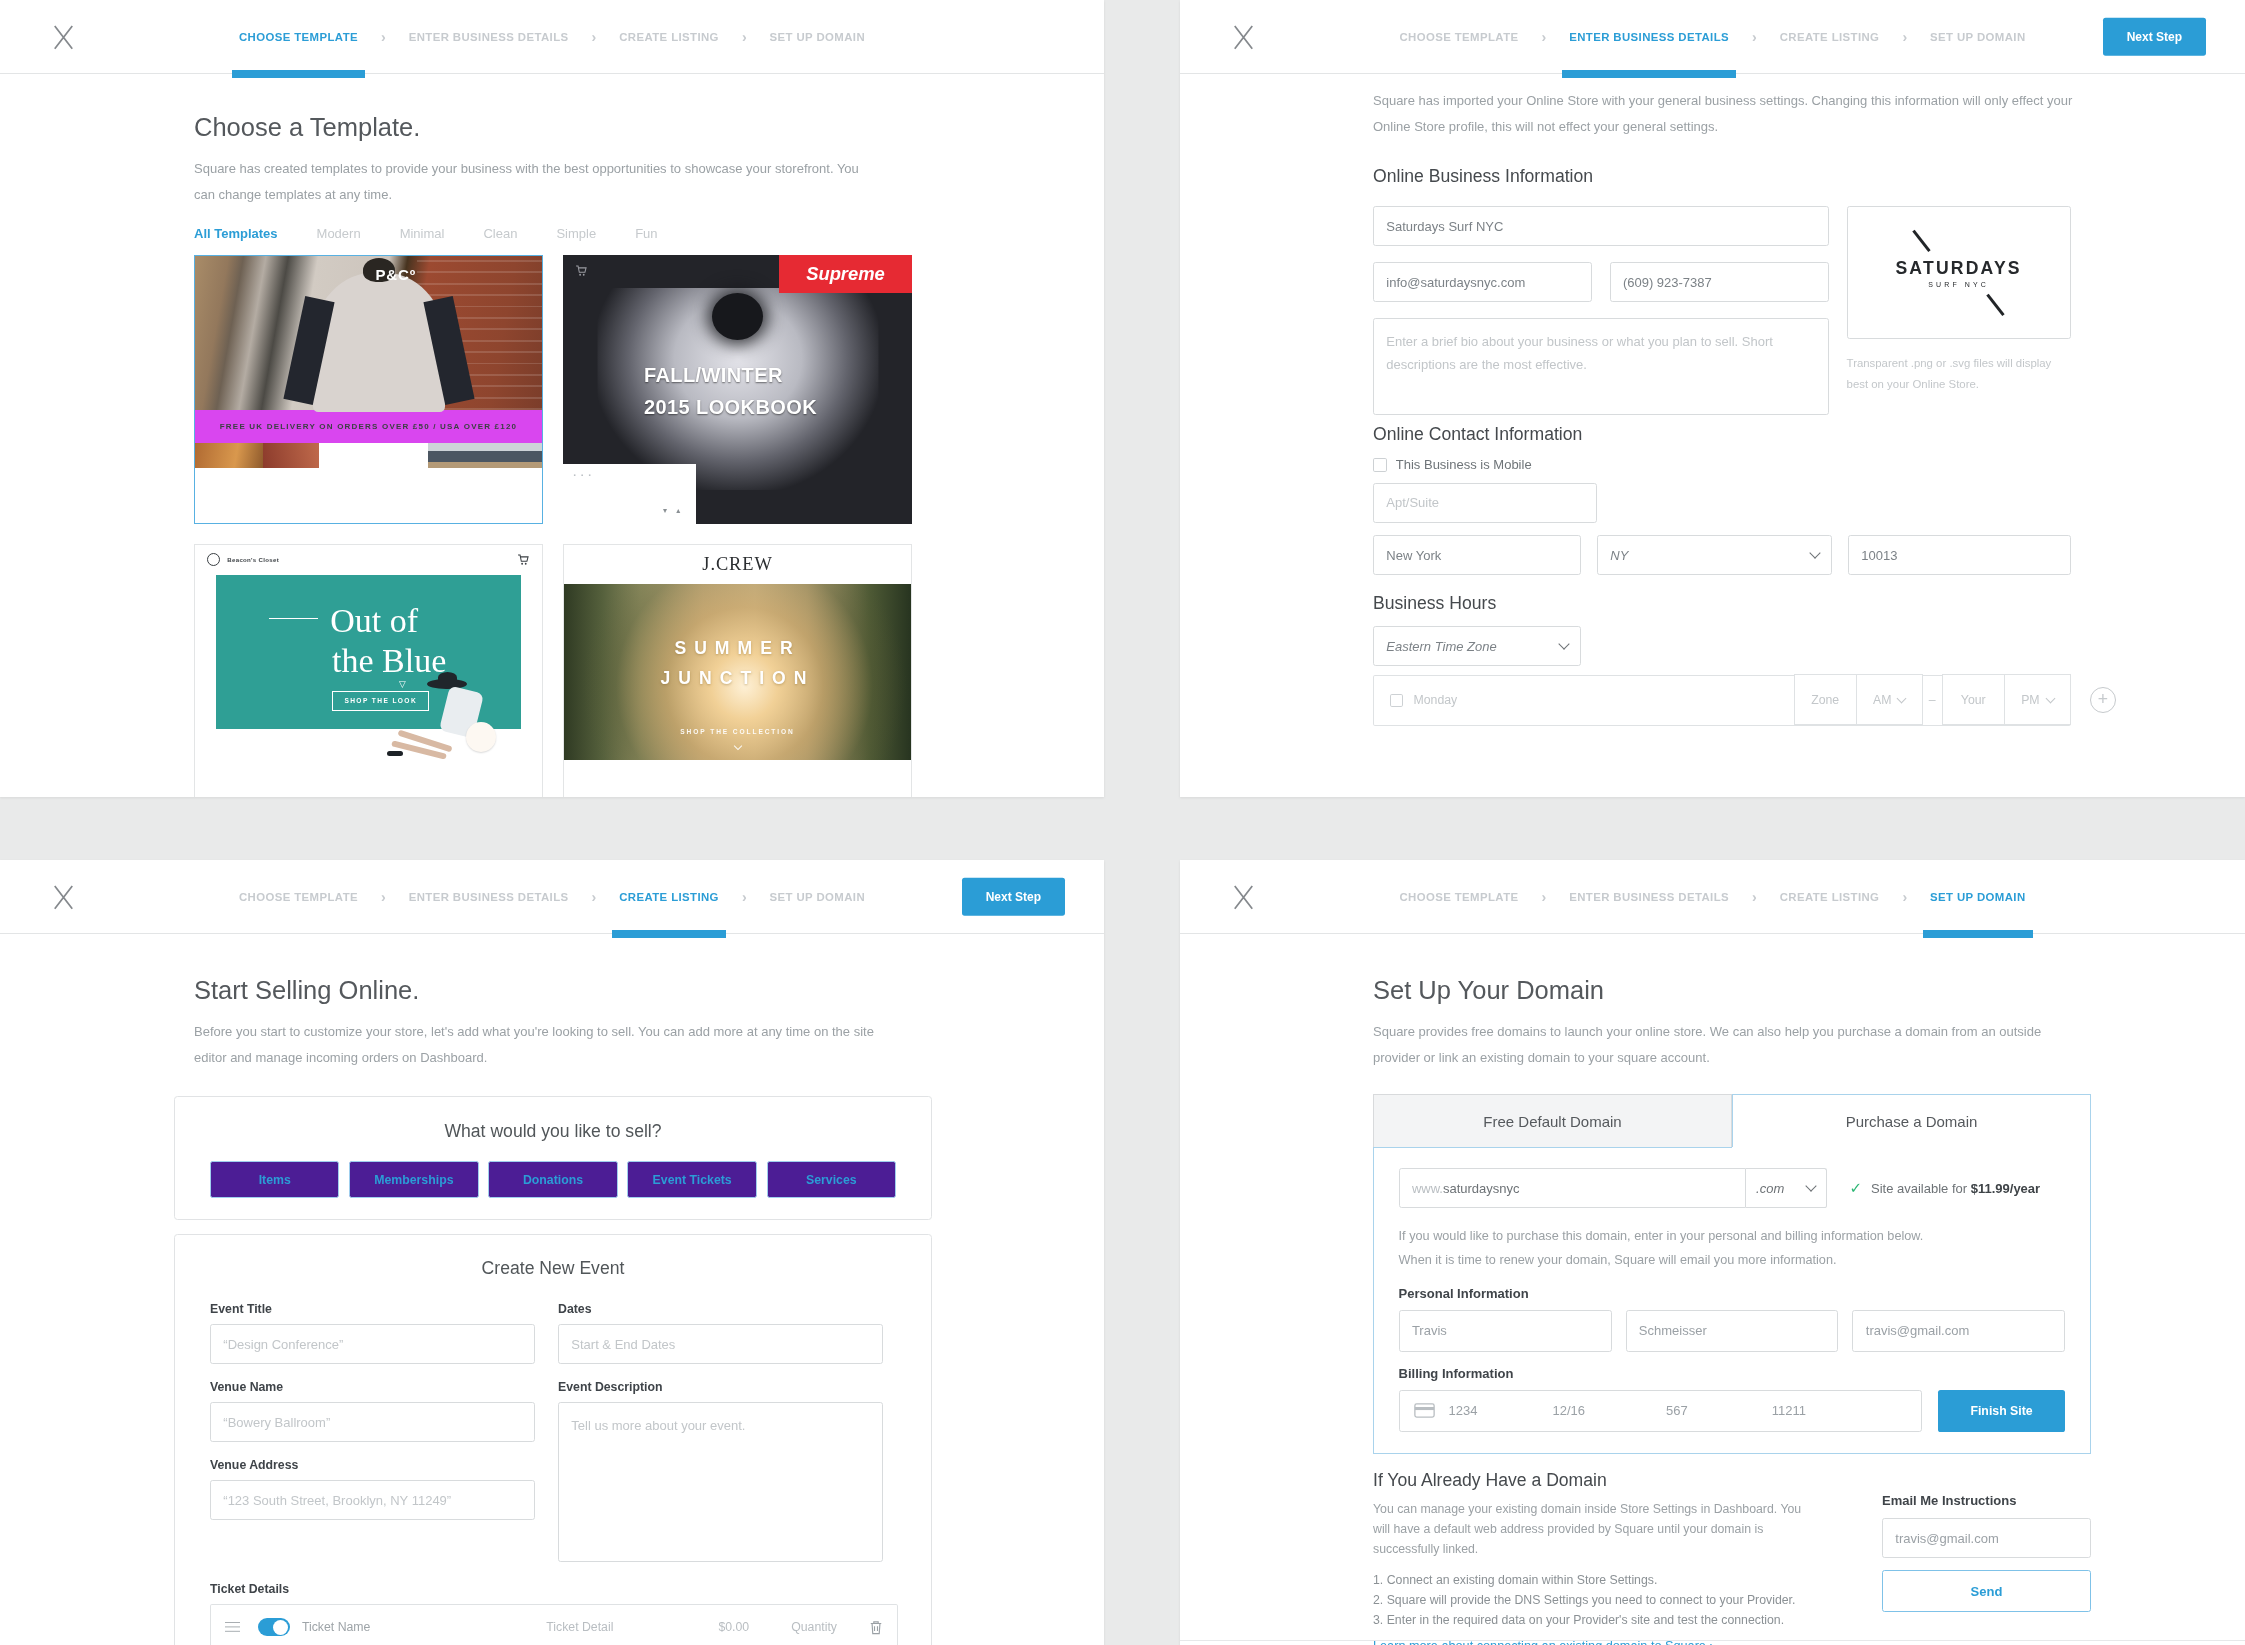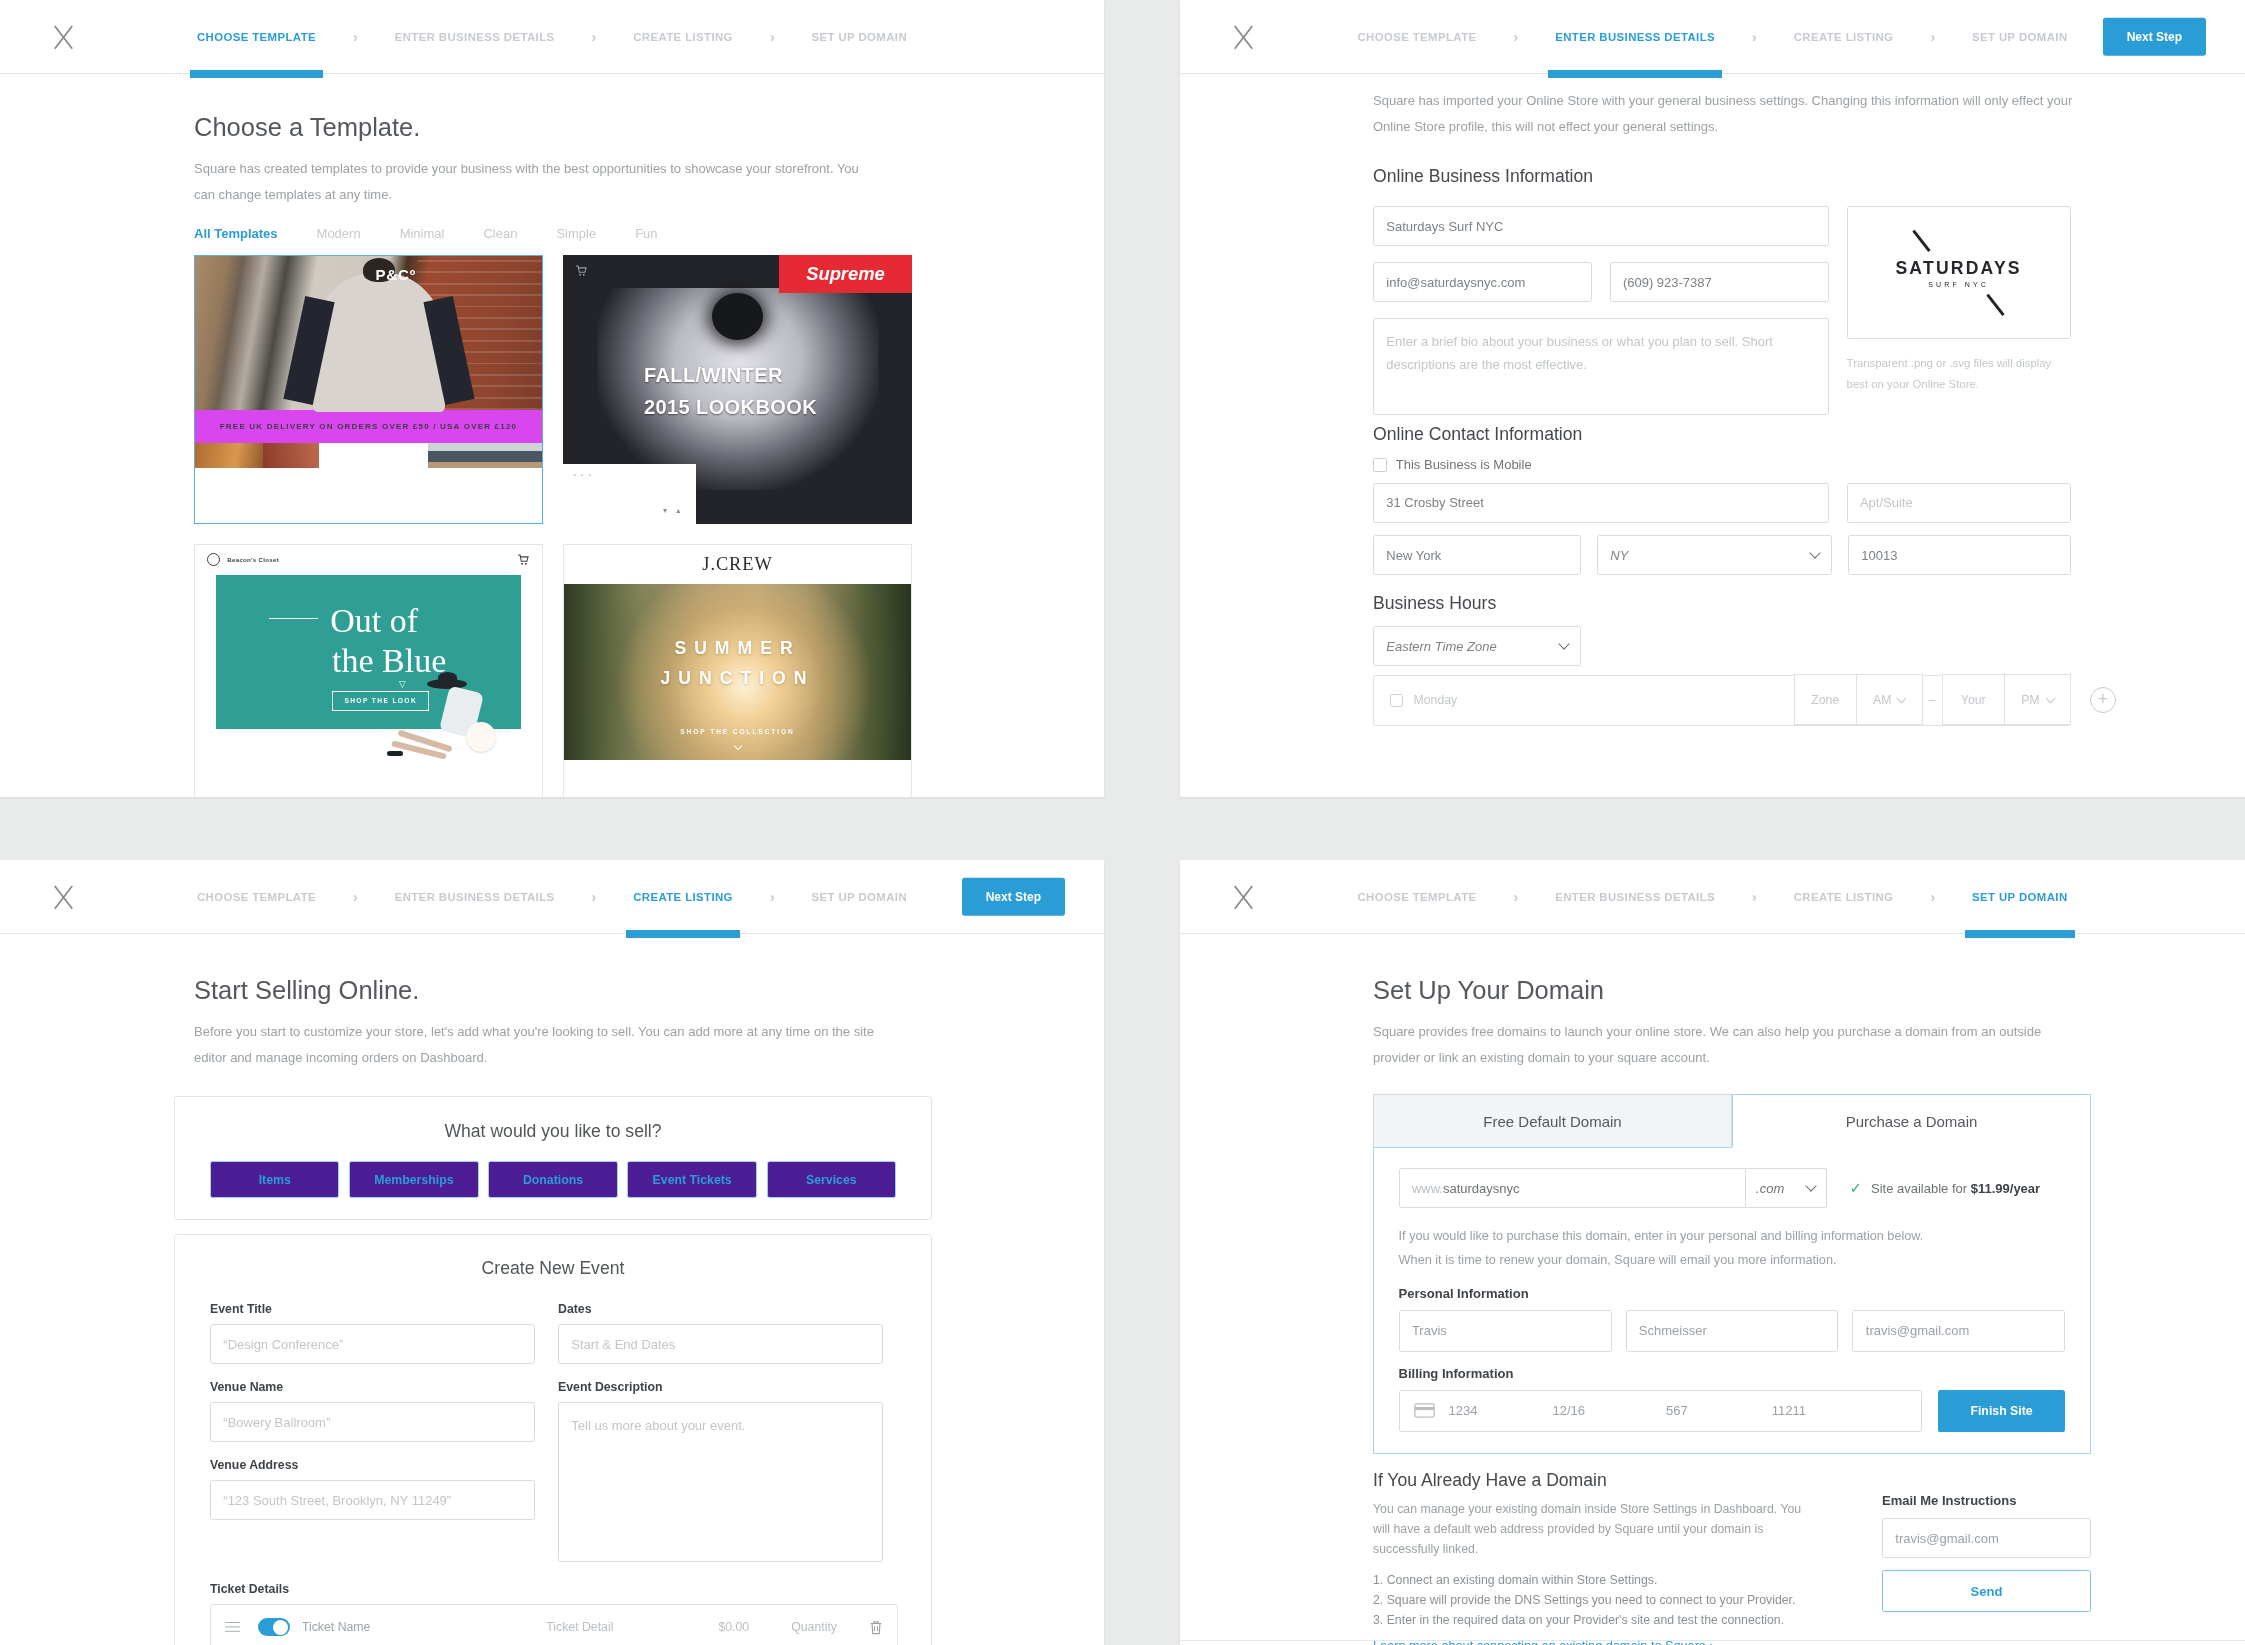--- a/index.html
+++ b/index.html
@@ -3,21 +3,21 @@
 <meta charset="utf-8">
 <style>
   * { margin:0; padding:0; box-sizing:border-box; }
   html,body { width:2245px; height:1646px; background:#e9eaea; font-family:"Liberation Sans","DejaVu Sans",sans-serif; }
   .grid { display:grid; grid-template-columns:1104px 1065px; grid-template-rows:797px 786px; column-gap:76px; row-gap:63px; width:2245px; height:1646px; }
   .panel { position:relative; background:#fff; overflow:hidden; box-shadow:0 0.9px 2.6px rgba(0,0,0,.08); }
 
   
   .hdr { position:relative; height:74px; border-bottom:0.9px solid #e3e5e6; }
   .x-btn { position:absolute; left:46px; top:19.3px; width:35px; height:35px; cursor:pointer; }
-  .steps { position:absolute; left:0; right:0; top:0; height:74px; display:flex; justify-content:center; align-items:center; gap:37px; }
+  .steps { position:absolute; left:0; right:0; top:0; height:74px; display:flex; justify-content:center; align-items:center; gap:23px; }
   .step { position:relative; height:74px; display:flex; align-items:center; font-size:11.4px; font-weight:bold; letter-spacing:0.4px; color:#c7cbcf; white-space:nowrap; cursor:pointer; }
   .step.active { color:#2b9dd6; }
   .step.active::after { content:""; position:absolute; left:-7px; right:-7px; bottom:-4.4px; height:8px; background:#2b9dd6; }
   .sep { color:#c7cbcf; font-size:14px; font-weight:bold; }
   .sep::before { content:"›"; }
   .next-btn { position:absolute; right:39px; top:50%; transform:translateY(-50%); background:#2b9dd6; color:#fff; font-size:12px; font-weight:bold; padding:12.3px 24px; border-radius:2.6px; border:none; cursor:pointer; font-family:inherit; }
 
   
   .body-col { padding-left:194px; }
   .body-col.r { padding-left:193px; }
@@ -371,21 +371,20 @@
           <p class="logo-hint">Transparent .png or .svg files will display best on your Online Store.</p>
         </div>
       </div>
 
       <h2 class="sec-h" style="margin-top:8.8px">Online Contact Information</h2>
       <div class="chk-row">
         <span class="chk"></span>
         <span>This Business is Mobile</span>
       </div>
       <div class="row" style="margin-top:10.5px;gap:17.6px">
-        <input class="inp" style="width: 456px;" value="31 Crosby Street">
         <input class="inp" style="width: 224px;" placeholder="Apt/Suite">
       </div>
       <div class="row" style="margin-top:12.3px;gap:16px">
         <input class="inp" style="width: 208px;" value="New York">
         <div class="inp sel" style="width:235px">
           <span>NY</span>
           <span class="chev"></span>
         </div>
         <input class="inp" style="width: 223px;" value="10013">
       </div>

